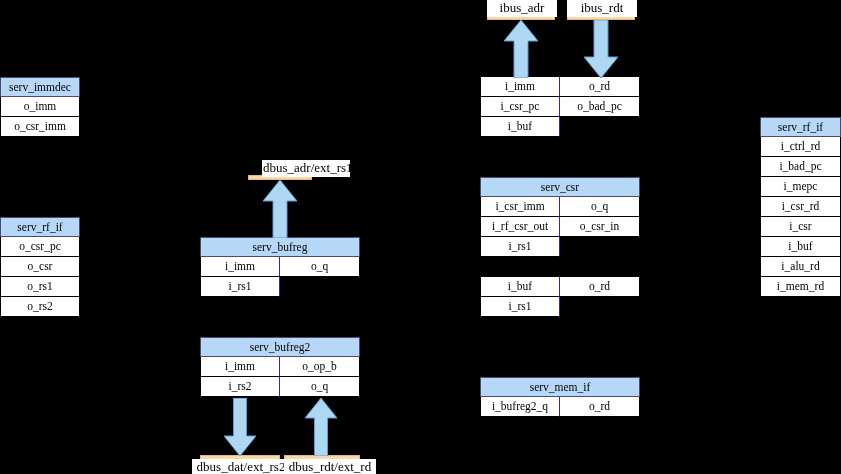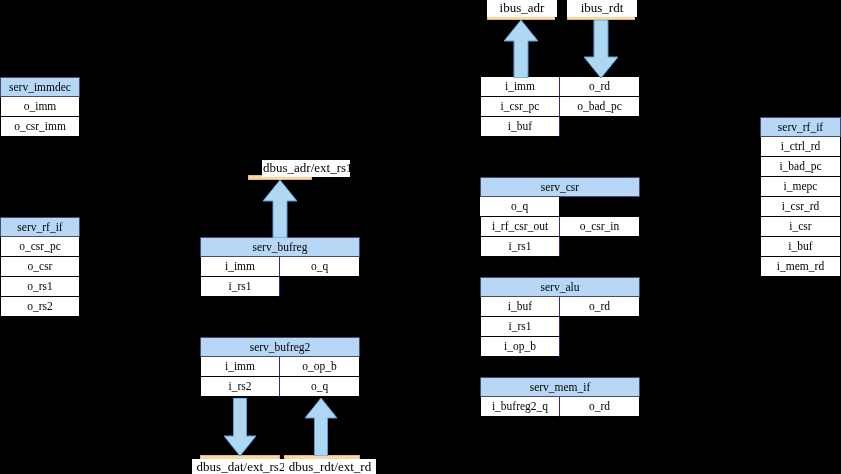--- a/index.html
+++ b/index.html
@@ -102,43 +102,42 @@
           <div class="cell l" style="width: 80px;">i_csr_pc</div>
           <div class="cell r" style="width: 80px;">o_bad_pc</div>
         </div>
         <div class="row">
           <div class="cell l" style="width: 80px;">i_buf</div>
         </div>
       </div>
       <div class="mod" style="left: 480px; top: 177px; width: 160px;">
         <div class="hdr">serv_csr</div>
         <div class="row">
+          <div class="cell l" style="width: 80px;">i_csr_imm</div>
           <div class="cell r" style="width: 80px;">o_q</div>
         </div>
         <div class="row">
           <div class="cell l" style="width: 80px;">i_rf_csr_out</div>
           <div class="cell r" style="width: 80px;">o_csr_in</div>
         </div>
         <div class="row">
           <div class="cell l" style="width: 80px;">i_rs1</div>
           <div class="cell blank" style="width: 80px;"></div>
         </div>
       </div>
       <div class="mod" style="left: 480px; top: 277px; width: 160px;">
-        <div class="hdr">serv_alu</div>
         <div class="row">
           <div class="cell l" style="width: 80px;">i_buf</div>
           <div class="cell r" style="width: 80px;">o_rd</div>
         </div>
         <div class="row">
           <div class="cell l" style="width: 80px;">i_rs1</div>
           <div class="cell blank" style="width: 80px;"></div>
         </div>
         <div class="row">
-          <div class="cell l" style="width: 80px;">i_op_b</div>
           <div class="cell blank" style="width: 80px;"></div>
         </div>
       </div>
       <div class="mod" style="left: 480px; top: 377px; width: 160px;">
         <div class="hdr">serv_mem_if</div>
         <div class="row">
           <div class="cell l" style="width: 80px;">i_bufreg2_q</div>
           <div class="cell r" style="width: 80px;">o_rd</div>
         </div>
       </div>
@@ -154,20 +153,23 @@
           <div class="cell full">i_mepc</div>
         </div>
         <div class="row">
           <div class="cell full">i_csr_rd</div>
         </div>
         <div class="row">
           <div class="cell full">i_csr</div>
         </div>
         <div class="row">
           <div class="cell full">i_buf</div>
+        </div>
+        <div class="row">
+          <div class="cell full">i_alu_rd</div>
         </div>
         <div class="row">
           <div class="cell full">i_mem_rd</div>
         </div>
       </div>
     </div>
   <div id="buses-layer">
       <div class="bus">
         <div class="bar" style="left: 487px; top: 15px; width: 68px;"></div>
         <div class="lbl" style="left: 487px; top: 0px; width: 68px;">ibus_adr</div>

